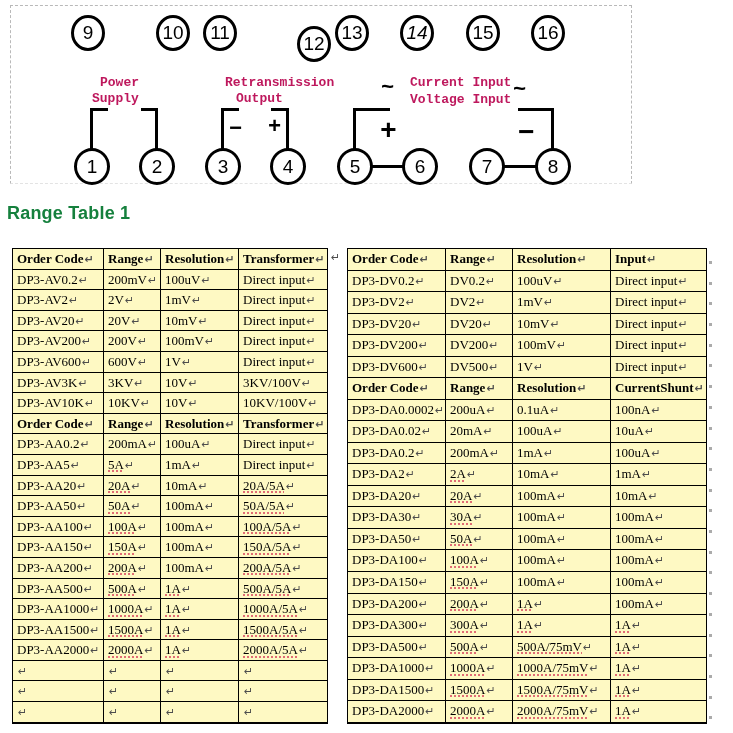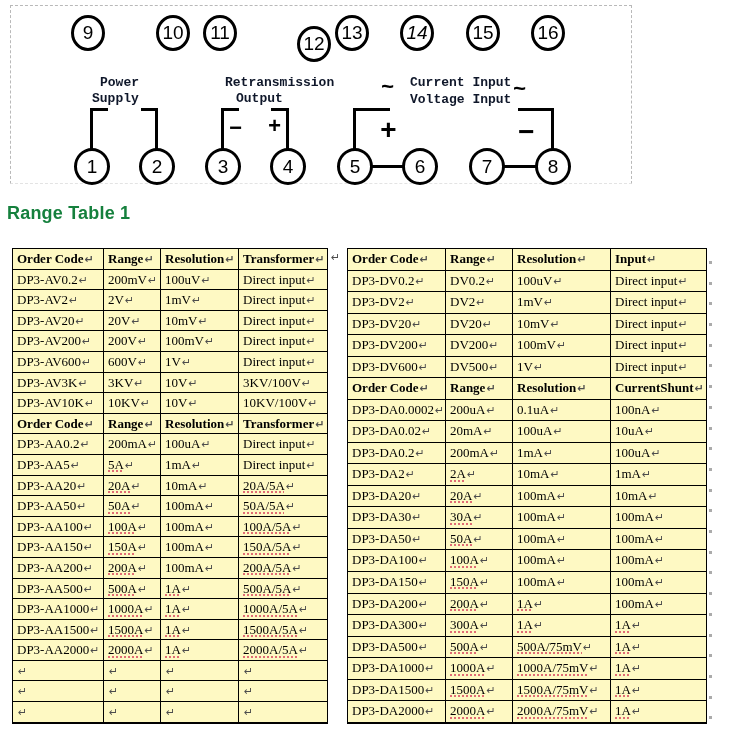--- a/index.html
+++ b/index.html
@@ -3,21 +3,21 @@
 <meta charset="utf-8">
 <style>
   html,body{margin:0;padding:0;background:#fff;}
   #root{position:relative;width:733px;height:733px;background:#fff;overflow:hidden;
         font-family:"Liberation Serif",serif;}
   .dashedbox{position:absolute;border:1px dashed #b9b9b9;border-bottom-color:#e3e3e3;}
   .circ{position:absolute;box-sizing:border-box;border:3px solid #000;border-radius:50%;
         background:#fff;display:flex;align-items:center;justify-content:center;
         font:400 19px "Liberation Sans",sans-serif;color:#000;}
   .wire{position:absolute;background:#000;}
-  .dlabel{position:absolute;font:bold 13px "Liberation Mono",monospace;color:#0f172a;white-space:pre;}
+  .dlabel{position:absolute;font:bold 13px "Liberation Mono",monospace;color:#be185d;white-space:pre;}
   .sign{position:absolute;font:bold 22px "Liberation Mono",monospace;color:#000;line-height:1;}
   .sign.big{font-size:28px;}
   .tilde{position:absolute;font:bold 22px "Liberation Mono",monospace;color:#000;line-height:1;}
   .title{position:absolute;left:7px;top:203px;font:bold 18px "Liberation Sans",sans-serif;
          color:#15803d;letter-spacing:.2px;}
   table.rtab{position:absolute;border-collapse:collapse;table-layout:fixed;background:#fef9c3;
          border:1px solid #000;border-bottom-width:2px;}
   table.rtab td{border:1px solid #000;vertical-align:top;padding:2px 1px 0 4px;
          font:13px "Liberation Serif",serif;color:#000;line-height:15px;
          white-space:nowrap;overflow:hidden;}

